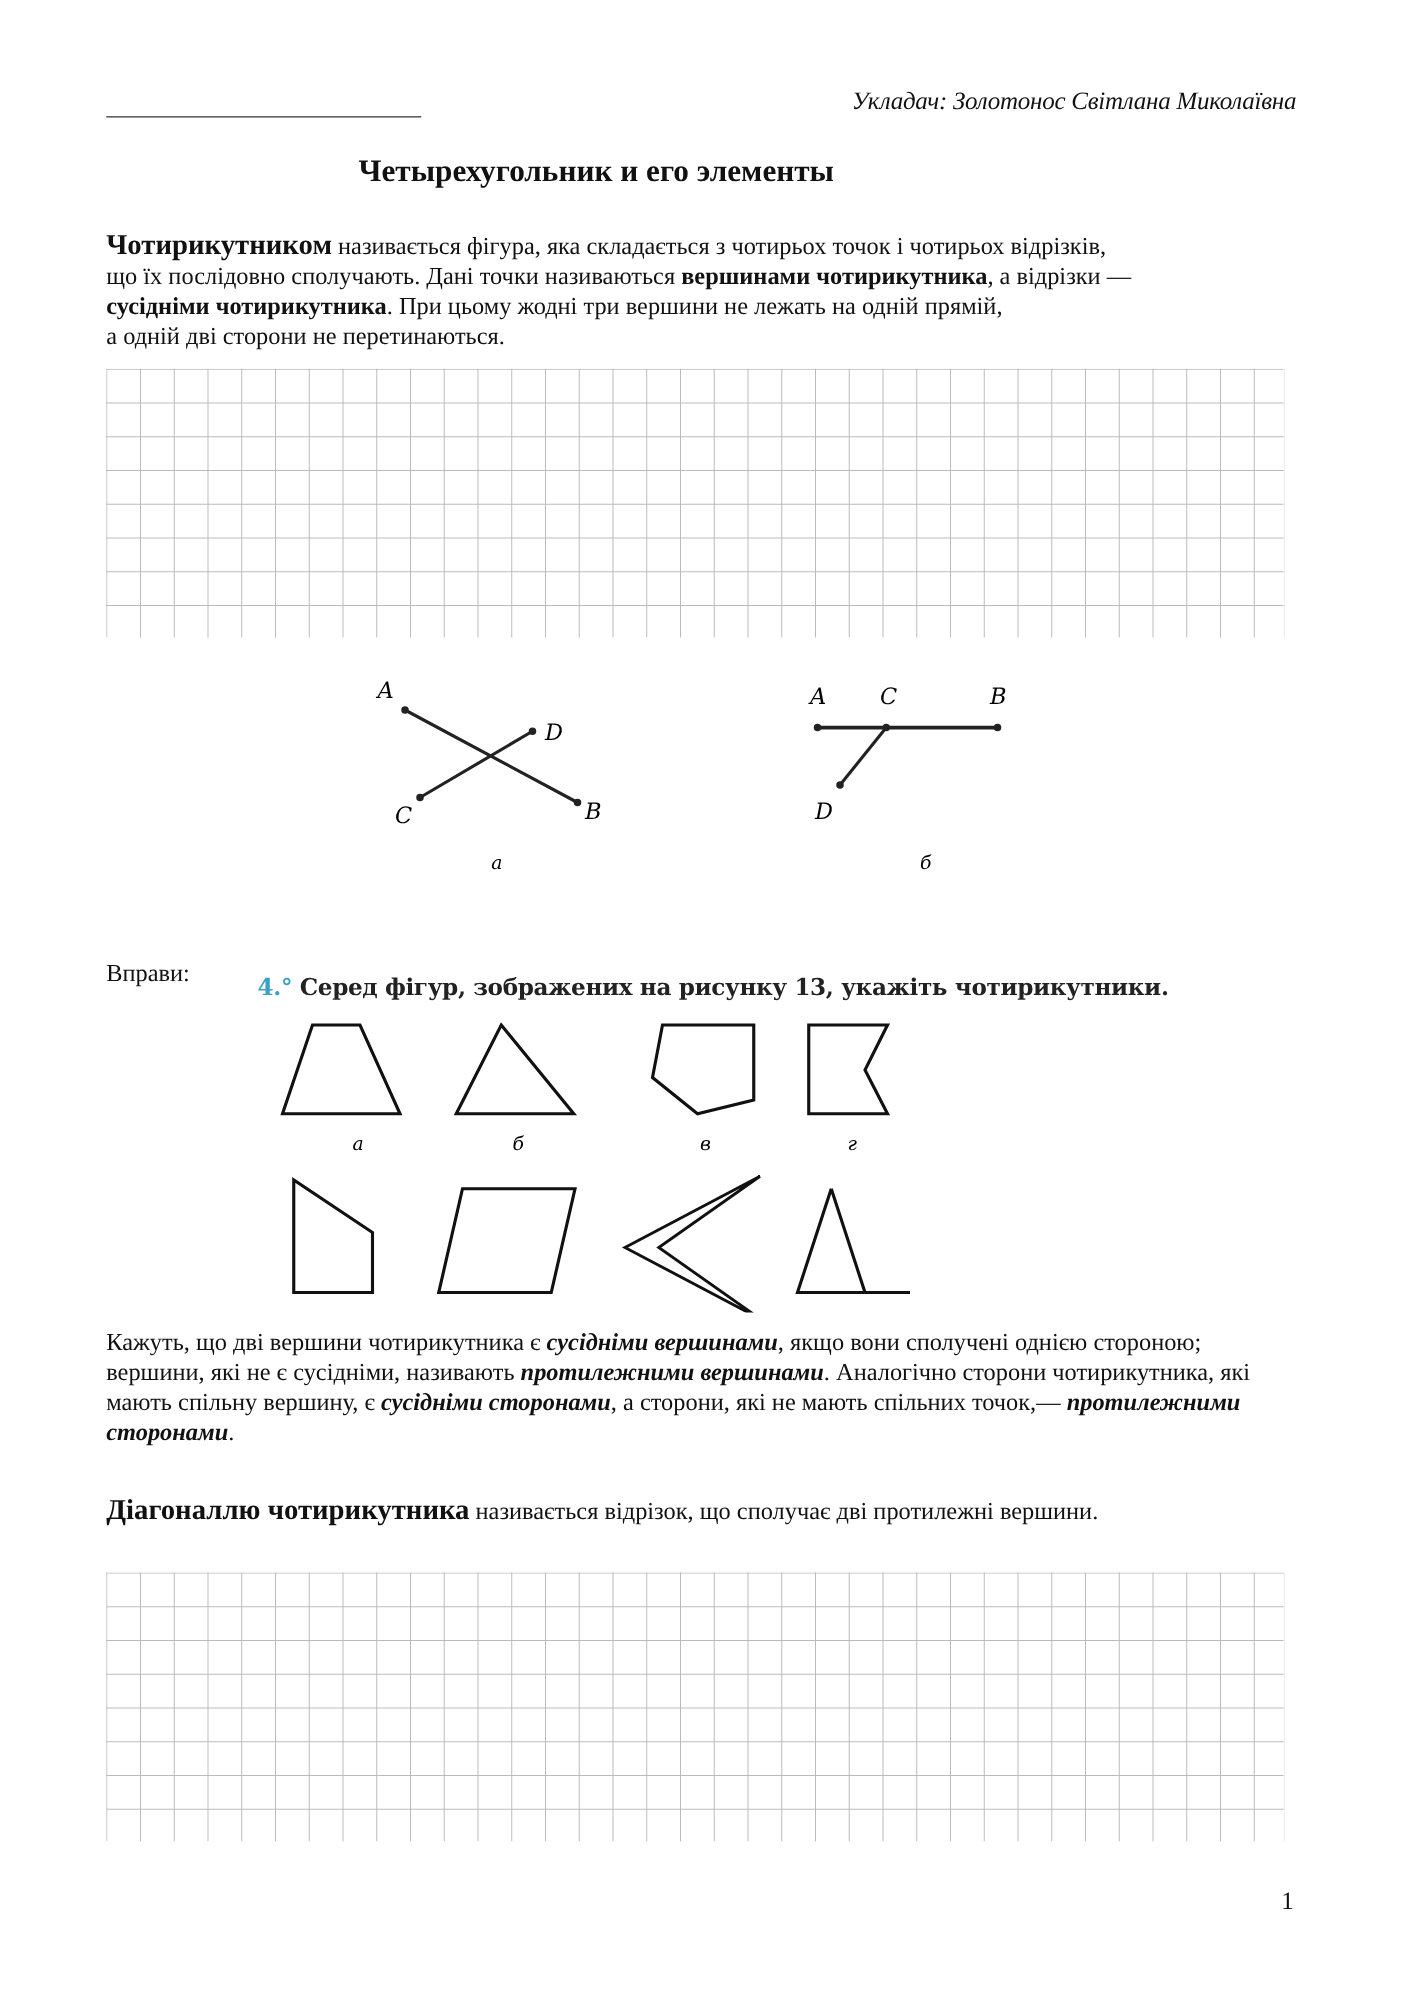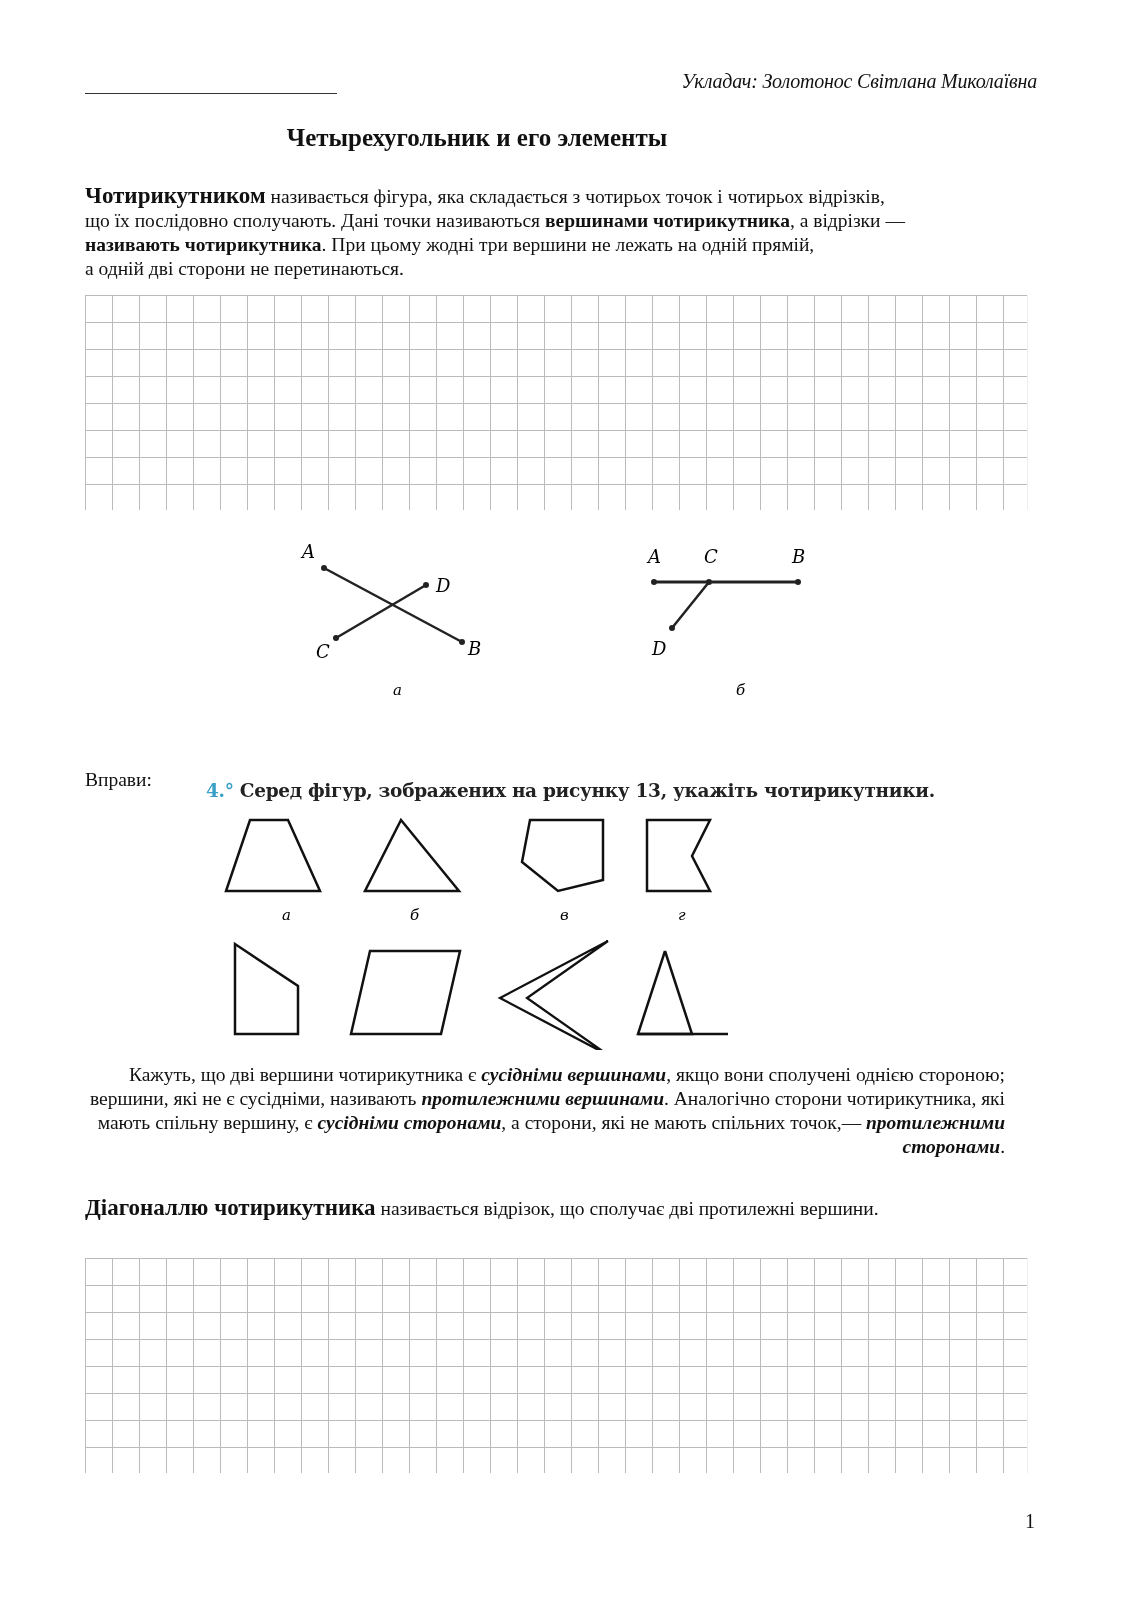--- a/index.html
+++ b/index.html
@@ -26,21 +26,21 @@
 </head>
 <body>
 
 <div class="abs header-line"></div>
 <div class="abs author">Укладач: Золотонос Світлана Миколаївна</div>
 <div class="abs title">Четырехугольник и его элементы</div>
 
 <div class="abs para" style="top:184px;">
   <span class="lead">Чотирикутником</span><span> називається фігура, яка складається з чотирьох точок і чотирьох відрізків,</span><br>
   <span>що їх послідовно сполучають. Дані точки називаються </span><b>вершинами чотирикутника</b><span>, а відрізки —</span><br>
-  <b>називають чотирикутника</b><span>. При цьому жодні три вершини не лежать на одній прямій,</span><br>
+  <b>сусідніми чотирикутника</b><span>. При цьому жодні три вершини не лежать на одній прямій,</span><br>
   <span>а одній дві сторони не перетинаються.</span>
 </div>
 
 <div class="abs grid" style="top:295px;"></div>
 
 <svg class="abs" style="left:280px; top:525px;" width="580" height="180">
   <g>
     <line x1="44" y1="43" x2="182" y2="117" stroke="#222" stroke-width="2.5"></line>
     <line x1="56" y1="113" x2="146" y2="60" stroke="#222" stroke-width="2.5"></line>
     <circle cx="44" cy="43" r="3" fill="#222"></circle>
@@ -90,21 +90,21 @@
     <text x="200" y="130">б</text>
     <text x="350" y="130">в</text>
     <text x="468" y="130">г</text>
     <text x="52" y="275">ґ</text>
     <text x="190" y="275">д</text>
     <text x="343" y="275">е</text>
     <text x="472" y="275">є</text>
   </g>
 </svg>
 
-<div class="abs para" style="top:1063px; width:920px;text-align:right;">
+<div class="abs para" style="top:1063px; width:920px;">
   <span>Кажуть, що дві вершини чотирикутника є </span><b><i>сусідніми вершинами</i></b><span>, якщо вони сполучені однією стороною; вершини, які не є сусідніми, називають </span><b><i>протилежними вершинами</i></b><span>. Аналогічно сторони чотирикутника, які мають спільну вершину, є </span><b><i>сусідніми сторонами</i></b><span>, а сторони, які не мають спільних точок,— </span><b><i>протилежними сторонами</i></b><span>.</span>
 </div>
 
 <div class="abs para" style="top:1196px;">
   <span class="lead">Діагоналлю чотирикутника</span><span> називається відрізок, що сполучає дві протилежні вершини.</span>
 </div>
 
 <div class="abs grid" style="top:1258px;"></div>
 
 <div class="abs page-num">1</div>

